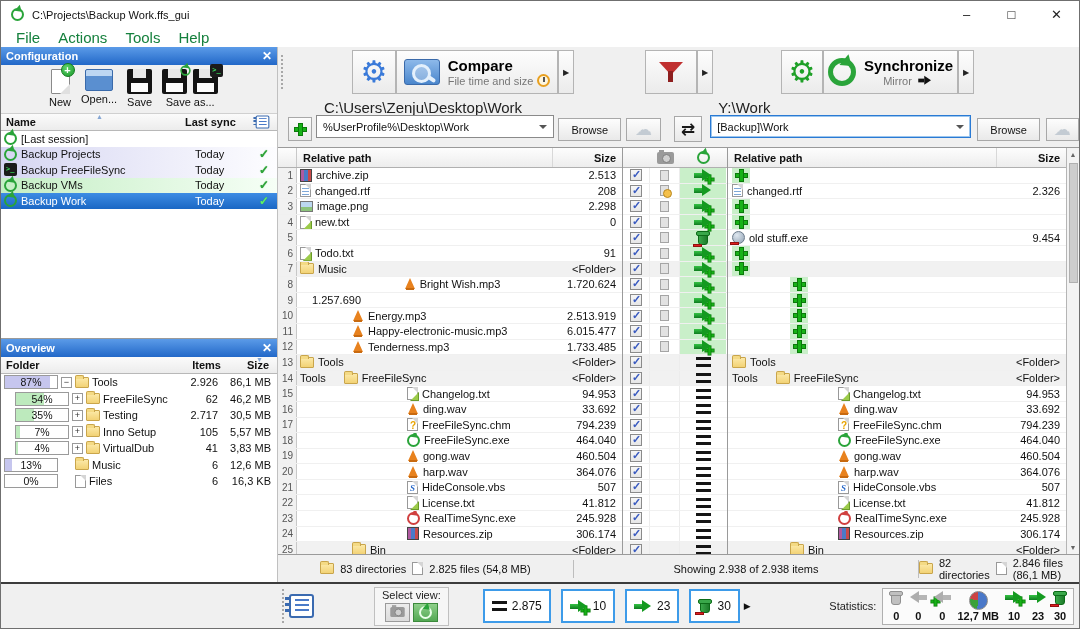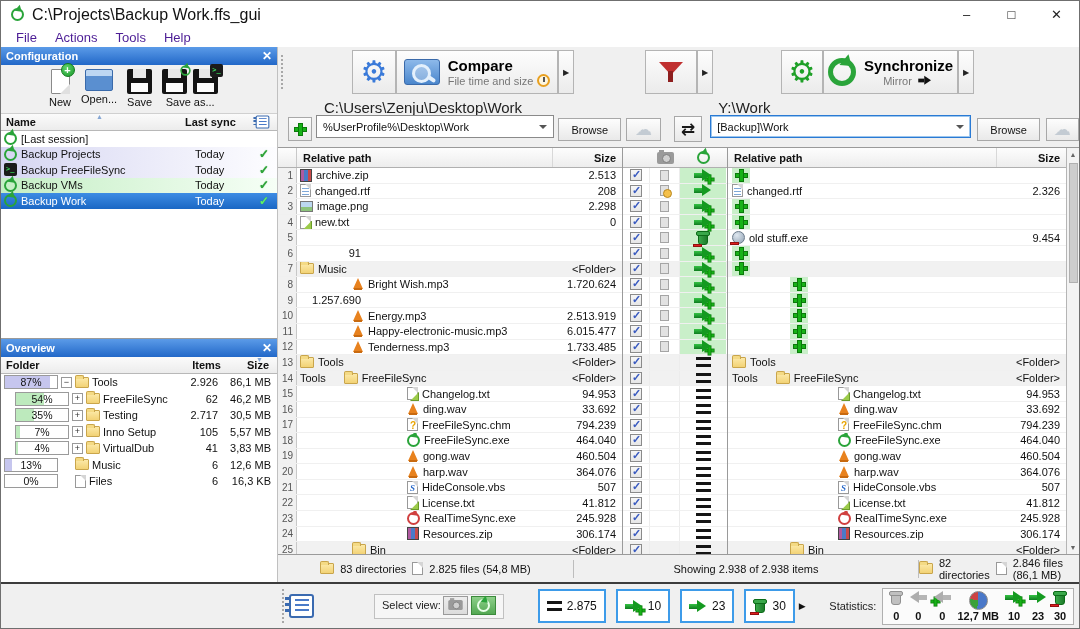--- a/index.html
+++ b/index.html
@@ -1,24 +1,24 @@
 <!DOCTYPE html>
 <html><head>
 <meta charset="utf-8">
 <style>
 *{box-sizing:border-box;margin:0;padding:0}
 body{font-family:"Liberation Sans",sans-serif;background:#888;-webkit-font-smoothing:antialiased}
 .win{position:relative;width:1080px;height:629px;background:#f0f0f0;border:1px solid #6f6f6f;overflow:hidden;font-size:11px;color:#111}
 
 .titlebar{position:absolute;top:0;left:0;right:0;height:27px;background:#fff;display:flex;align-items:center;padding-left:10px}
-.titlebar .t{margin-left:8px;font-size:16px}
+.titlebar .t{margin-left:8px;font-size:11px}
 .wctl{margin-left:auto;display:flex;height:100%}
 .wbtn{width:45px;display:flex;align-items:center;justify-content:center;font-size:13px;color:#222}
 .menubar{position:absolute;top:27px;left:0;right:0;height:19px;background:#fff;display:flex;align-items:center;padding-left:6px}
-.mitem{padding:0 9px;font-size:13px;color:#4c1d95}
+.mitem{padding:0 9px;font-size:15px;color:#15803d}
 
 .ic{display:inline-block;position:relative;vertical-align:middle;flex:none}
 .i-sync{width:13px;height:13px;border:2.5px solid #2aa43a;border-radius:50%}
 .i-sync::after{content:"";position:absolute;right:-4px;top:-3px;border:4px solid transparent;border-left:6px solid #2aa43a;transform:rotate(40deg)}
 .i-sync.i-red{border-color:#d04040}.i-sync.i-red::after{border-left-color:#d04040}
 .i-sync.lg{width:28px;height:28px;border-width:5px}.i-sync.lg::after{border-width:7px;border-left-width:10px;right:-8px;top:-5px}
 .i-batch{width:13px;height:13px;background:#1b1b1b;border-radius:2px}
 .i-batch::after{content:">_";position:absolute;left:2px;top:1px;font:bold 7px/11px "DejaVu Sans Mono",monospace;color:#3adf5a}
 .i-folder{width:14px;height:11px;background:linear-gradient(#fce9a8,#f2d275);border:1px solid #c9a54b;border-radius:1px}
 .i-folder::before{content:"";position:absolute;top:-3px;left:-1px;width:7px;height:3px;background:#f4da85;border:1px solid #c9a54b;border-bottom:0;border-radius:2px 2px 0 0}
@@ -158,21 +158,21 @@
 .sbar .ar{font-size:7px;color:#666;height:13px;line-height:13px}
 .sbar .thumb{width:9px;height:120px;background:#cdcdcd;border:1px solid #b0b0b0;margin-top:2px}
 .sbar .sp{flex:1}
 
 .statusbar{height:27px;display:flex;align-items:center;background:#f0f0f0;flex:none}
 .ssec{height:18px;display:flex;align-items:center;justify-content:center;gap:6px}
 .ssec+.ssec{border-left:1px solid #bdbdbd}
 .s1{width:295px}.s2{width:345px}.s3{flex:1}
 
 .bottombar{position:absolute;left:0;right:0;bottom:0;height:46px;background:#f0f0f0;border-top:2px solid #3c3c3c;display:flex;align-items:center}
-.svbox{border:1px solid #c0c0c0;background:#f6f6f6;padding:1px 7px 3px;display:flex;flex-direction:row;align-items:center;gap:2px}
+.svbox{border:1px solid #c0c0c0;background:#f6f6f6;padding:1px 7px 3px;display:flex;flex-direction:column;align-items:center;gap:2px}
 .svbtns{display:flex;gap:3px}
 .svb{width:25px;height:19px;border:1px solid #9a9a9a;display:flex;align-items:center;justify-content:center;background:linear-gradient(#ededed,#dcdcdc)}
 .svb.act{background:linear-gradient(#8ed08a,#53a853);border-color:#3c8a3c}
 .vbtn{height:34px;border:2px solid #3d9be9;background:#fff;display:flex;align-items:center;justify-content:flex-end;gap:5px;padding:0 7px;font-size:12px}
 .vbtn .cnt{min-width:10px;text-align:right}
 .statbox{border:1px solid #b0b0b0;background:#fbfbfb;display:flex;align-items:stretch;padding:2px 4px;gap:2px}
 .statcol{display:flex;flex-direction:column;align-items:center;justify-content:space-between;gap:1px;padding:0 2px}
 .statcol .v{font-weight:bold;font-size:11px;line-height:11px}
 .small-note{font-size:11px;color:#222}
 </style>
@@ -465,33 +465,37 @@
               </div>
               <div class="sizec">0</div>
             </div>
             <div class="gr">
               <div class="numc">5</div>
               <div class="namec" style="padding-left: 3px;"></div>
               <div class="sizec"></div>
             </div>
             <div class="gr">
               <div class="numc">6</div>
+              <div class="namec" style="padding-left: 3px;">
+                <span class="ic i-file i-txt"></span>
+                <span class="fname">Todo.txt</span>
+              </div>
               <div class="sizec">91</div>
             </div>
             <div class="gr grp">
               <div class="numc">7</div>
               <div class="namec" style="padding-left: 3px;">
                 <span class="ic i-folder"></span>
                 <span class="fname">Music</span>
               </div>
               <div class="sizec">&lt;Folder&gt;</div>
             </div>
             <div class="gr">
               <div class="numc">8</div>
-              <div class="namec" style="padding-left: 55px;">
+              <div class="namec" style="padding-left: 55px; justify-content: center;">
                 <span class="ic i-audio"></span>
                 <span class="fname">Bright Wish.mp3</span>
               </div>
               <div class="sizec">1.720.624</div>
             </div>
             <div class="gr">
               <div class="numc">9</div>
               <div class="sizec">1.257.690</div>
             </div>
             <div class="gr">

